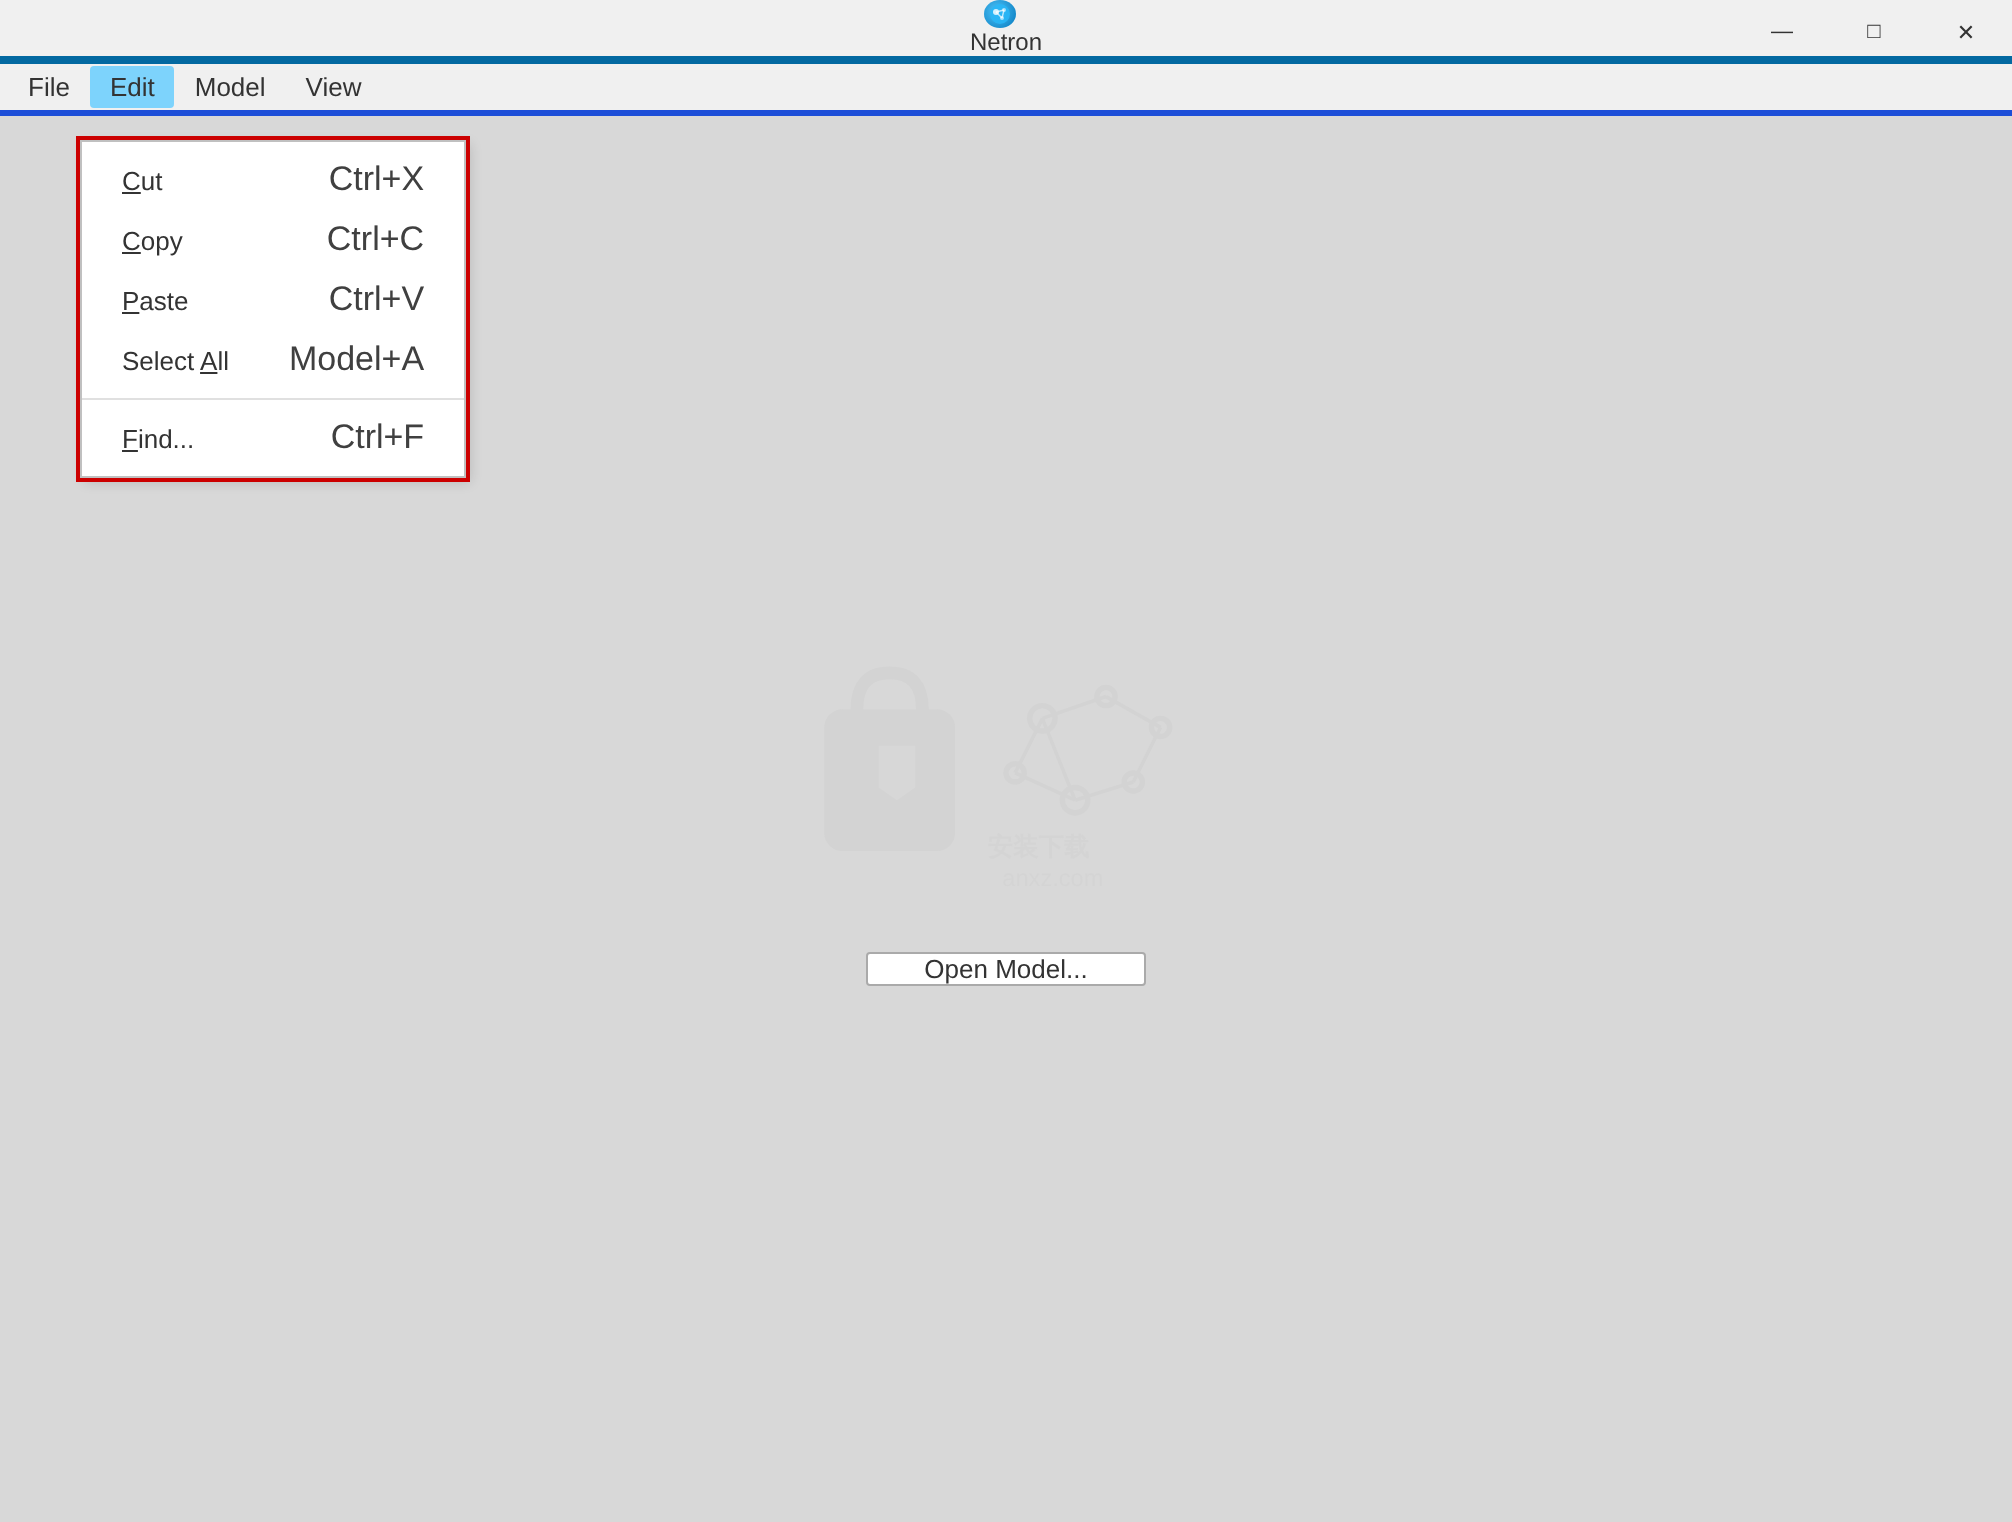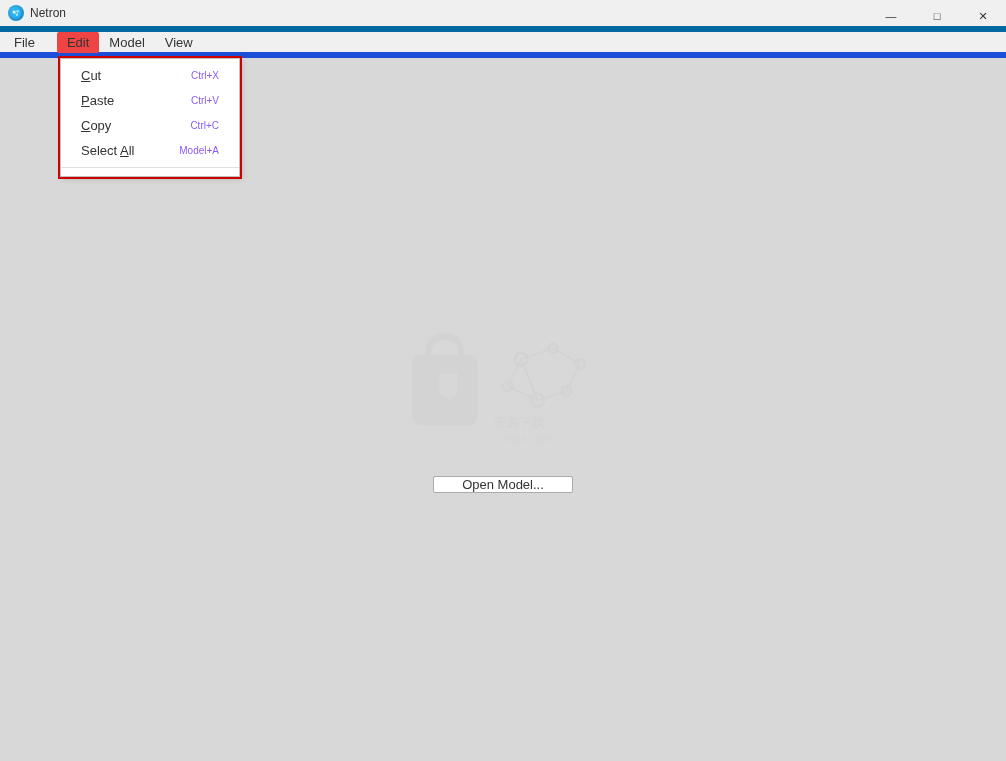--- a/index.html
+++ b/index.html
@@ -15,22 +15,23 @@
     }
 
     
     .title-bar {
       width: 100%;
       height: 32px;
       background: #f0f0f0;
       display: flex;
       align-items: center;
       padding: 0 8px;
-      border-bottom: 6px solid #0369a1;
-      position: relative;
+      border-bottom: 4px solid #0369a1;
+      position: relative;
+      flex-direction: column;
     }
 
     .title-bar-icon {
       width: 16px;
       height: 16px;
       margin-right: 6px;
       background: radial-gradient(circle at 40% 40%, #4fc3f7, #0277bd);
       border-radius: 50%;
       display: flex;
       align-items: center;
@@ -65,69 +66,67 @@
     }
 
     
     .menu-bar {
       width: 100%;
       height: 26px;
       background: #f0f0f0;
       display: flex;
       align-items: center;
       padding: 0 4px;
-      border-bottom: 6px solid #1d4ed8;
+      border-bottom: 3px solid #1d4ed8;
       position: relative;
     }
 
     .menu-item {
       padding: 3px 10px;
       cursor: pointer;
       font-size: 13px;
       color: #333;
       border-radius: 2px;
     }
 
     .menu-item:hover, .menu-item.active {
-      background: #ef4444;
-      margin-left: 12px;
+      background: #7dd3fc;
     }
 
     
     .dropdown-menu {
       position: absolute;
-      top: 26px;
+      top: 38px;
       left: 40px;
       background: white;
       border: 1px solid #c0c0c0;
       box-shadow: 2px 2px 6px rgba(0,0,0,0.15);
       min-width: 180px;
       z-index: 1000;
       padding: 4px 0;
       outline: 2px solid #cc0000;
-      margin-left: 20px;
     }
 
     .dropdown-item {
       display: flex;
       align-items: center;
       justify-content: space-between;
       padding: 5px 20px 5px 20px;
       cursor: pointer;
       color: #333;
       font-size: 13px;
     }
 
     .dropdown-item .item-label {
       flex: 1;
     }
 
     .dropdown-item .item-shortcut {
-      color: #8b5cf6;
-      font-size: 10px;
+      color: #404040;
+      font-size: 17px;
       margin-left: 30px;
     }
 
     .dropdown-separator {
       height: 1px;
       background: #e0e0e0;
       margin: 4px 0;
     }
 
     .underline {
@@ -211,32 +210,36 @@
   <div class="menu-item">
     <span>View</span>
   </div>
 
   <div class="dropdown-menu">
     <div class="dropdown-item">
       <span class="item-label"><span class="underline">C</span>ut</span>
       <span class="item-shortcut">Ctrl+X</span>
     </div>
     <div class="dropdown-item">
+      <span class="item-label"><span class="underline">C</span>opy</span>
+      <span class="item-shortcut">Ctrl+C</span>
+    </div>
+    <div class="dropdown-item">
       <span class="item-label"><span class="underline">P</span>aste</span>
       <span class="item-shortcut">Ctrl+V</span>
     </div>
     <div class="dropdown-item">
-      <span class="item-label"><span class="underline">C</span>opy</span>
-      <span class="item-shortcut">Ctrl+C</span>
-    </div>
-    <div class="dropdown-item">
       <span class="item-label">Select <span class="underline">A</span>ll</span>
       <span class="item-shortcut">Model+A</span>
     </div>
     <div class="dropdown-separator"></div>
+    <div class="dropdown-item">
+      <span class="item-label"><span class="underline">F</span>ind...</span>
+      <span class="item-shortcut">Ctrl+F</span>
+    </div>
   </div>
 </div>
 
 <div class="main-content">
   <div class="center-area">
 
     <div class="watermark">
       <svg width="220" height="130" viewBox="0 0 220 130" opacity="0.3">
 
         <rect x="10" y="25" width="72" height="78" rx="10" ry="10" fill="#999"></rect>

